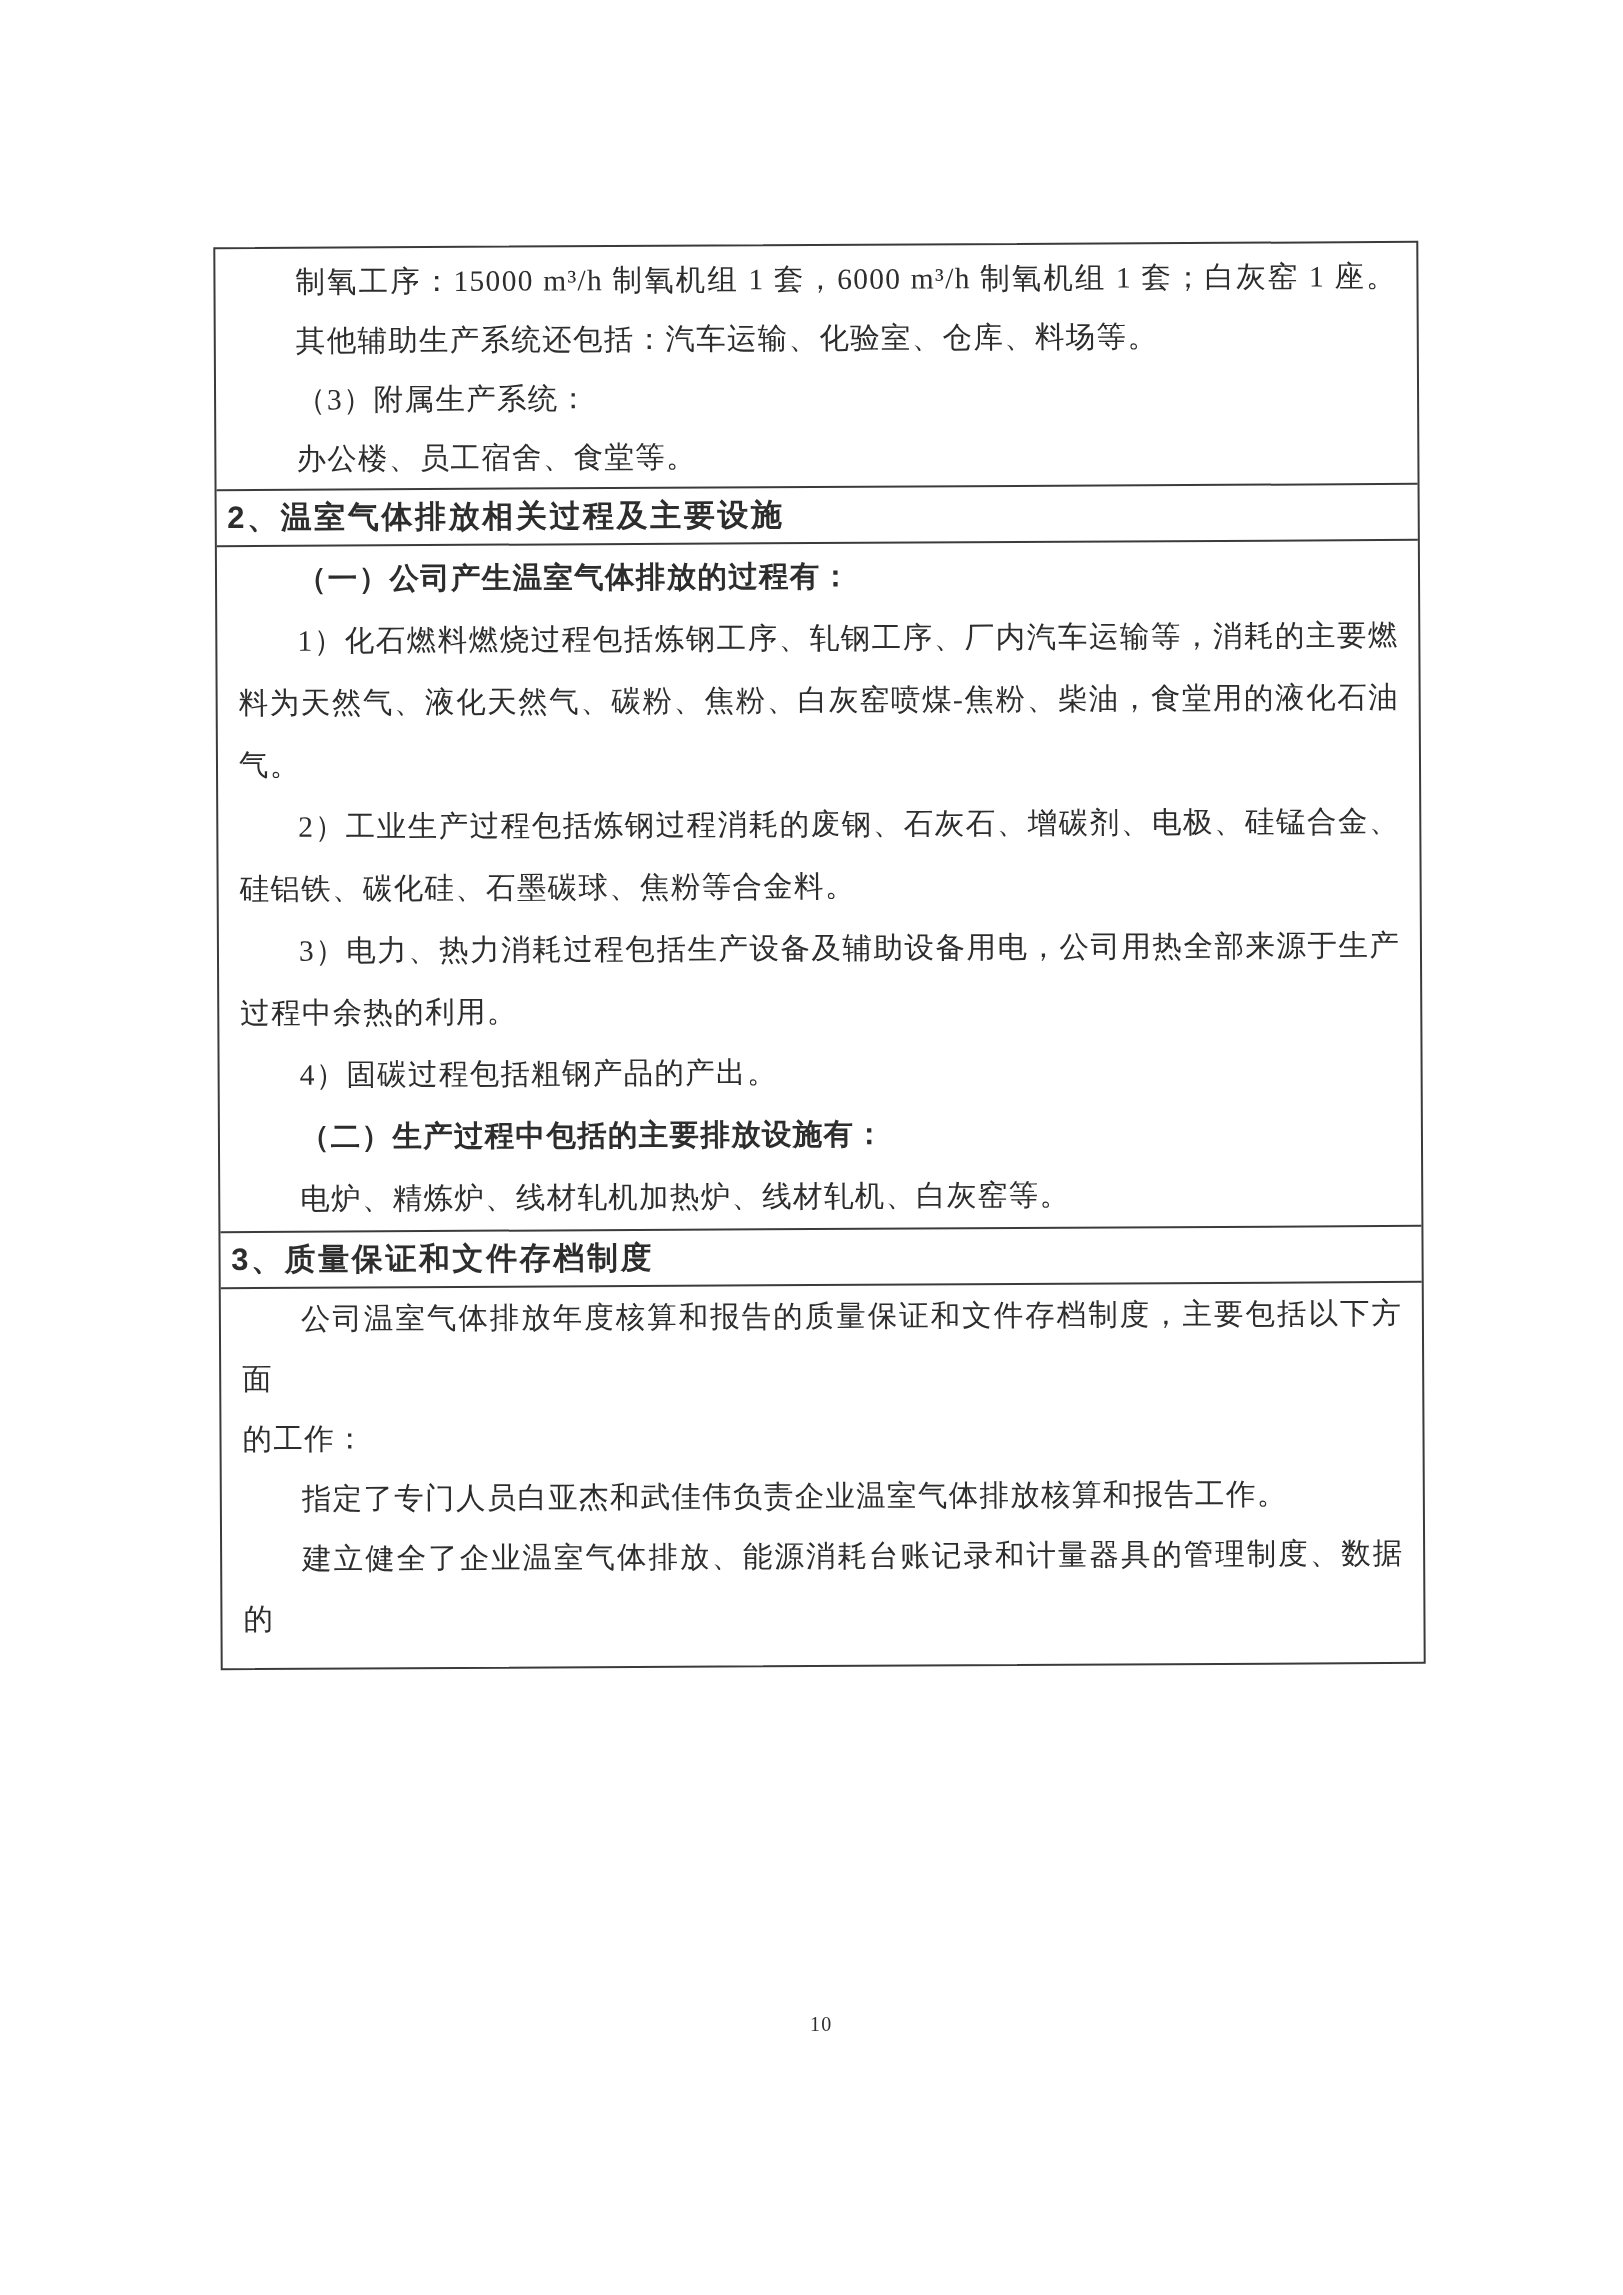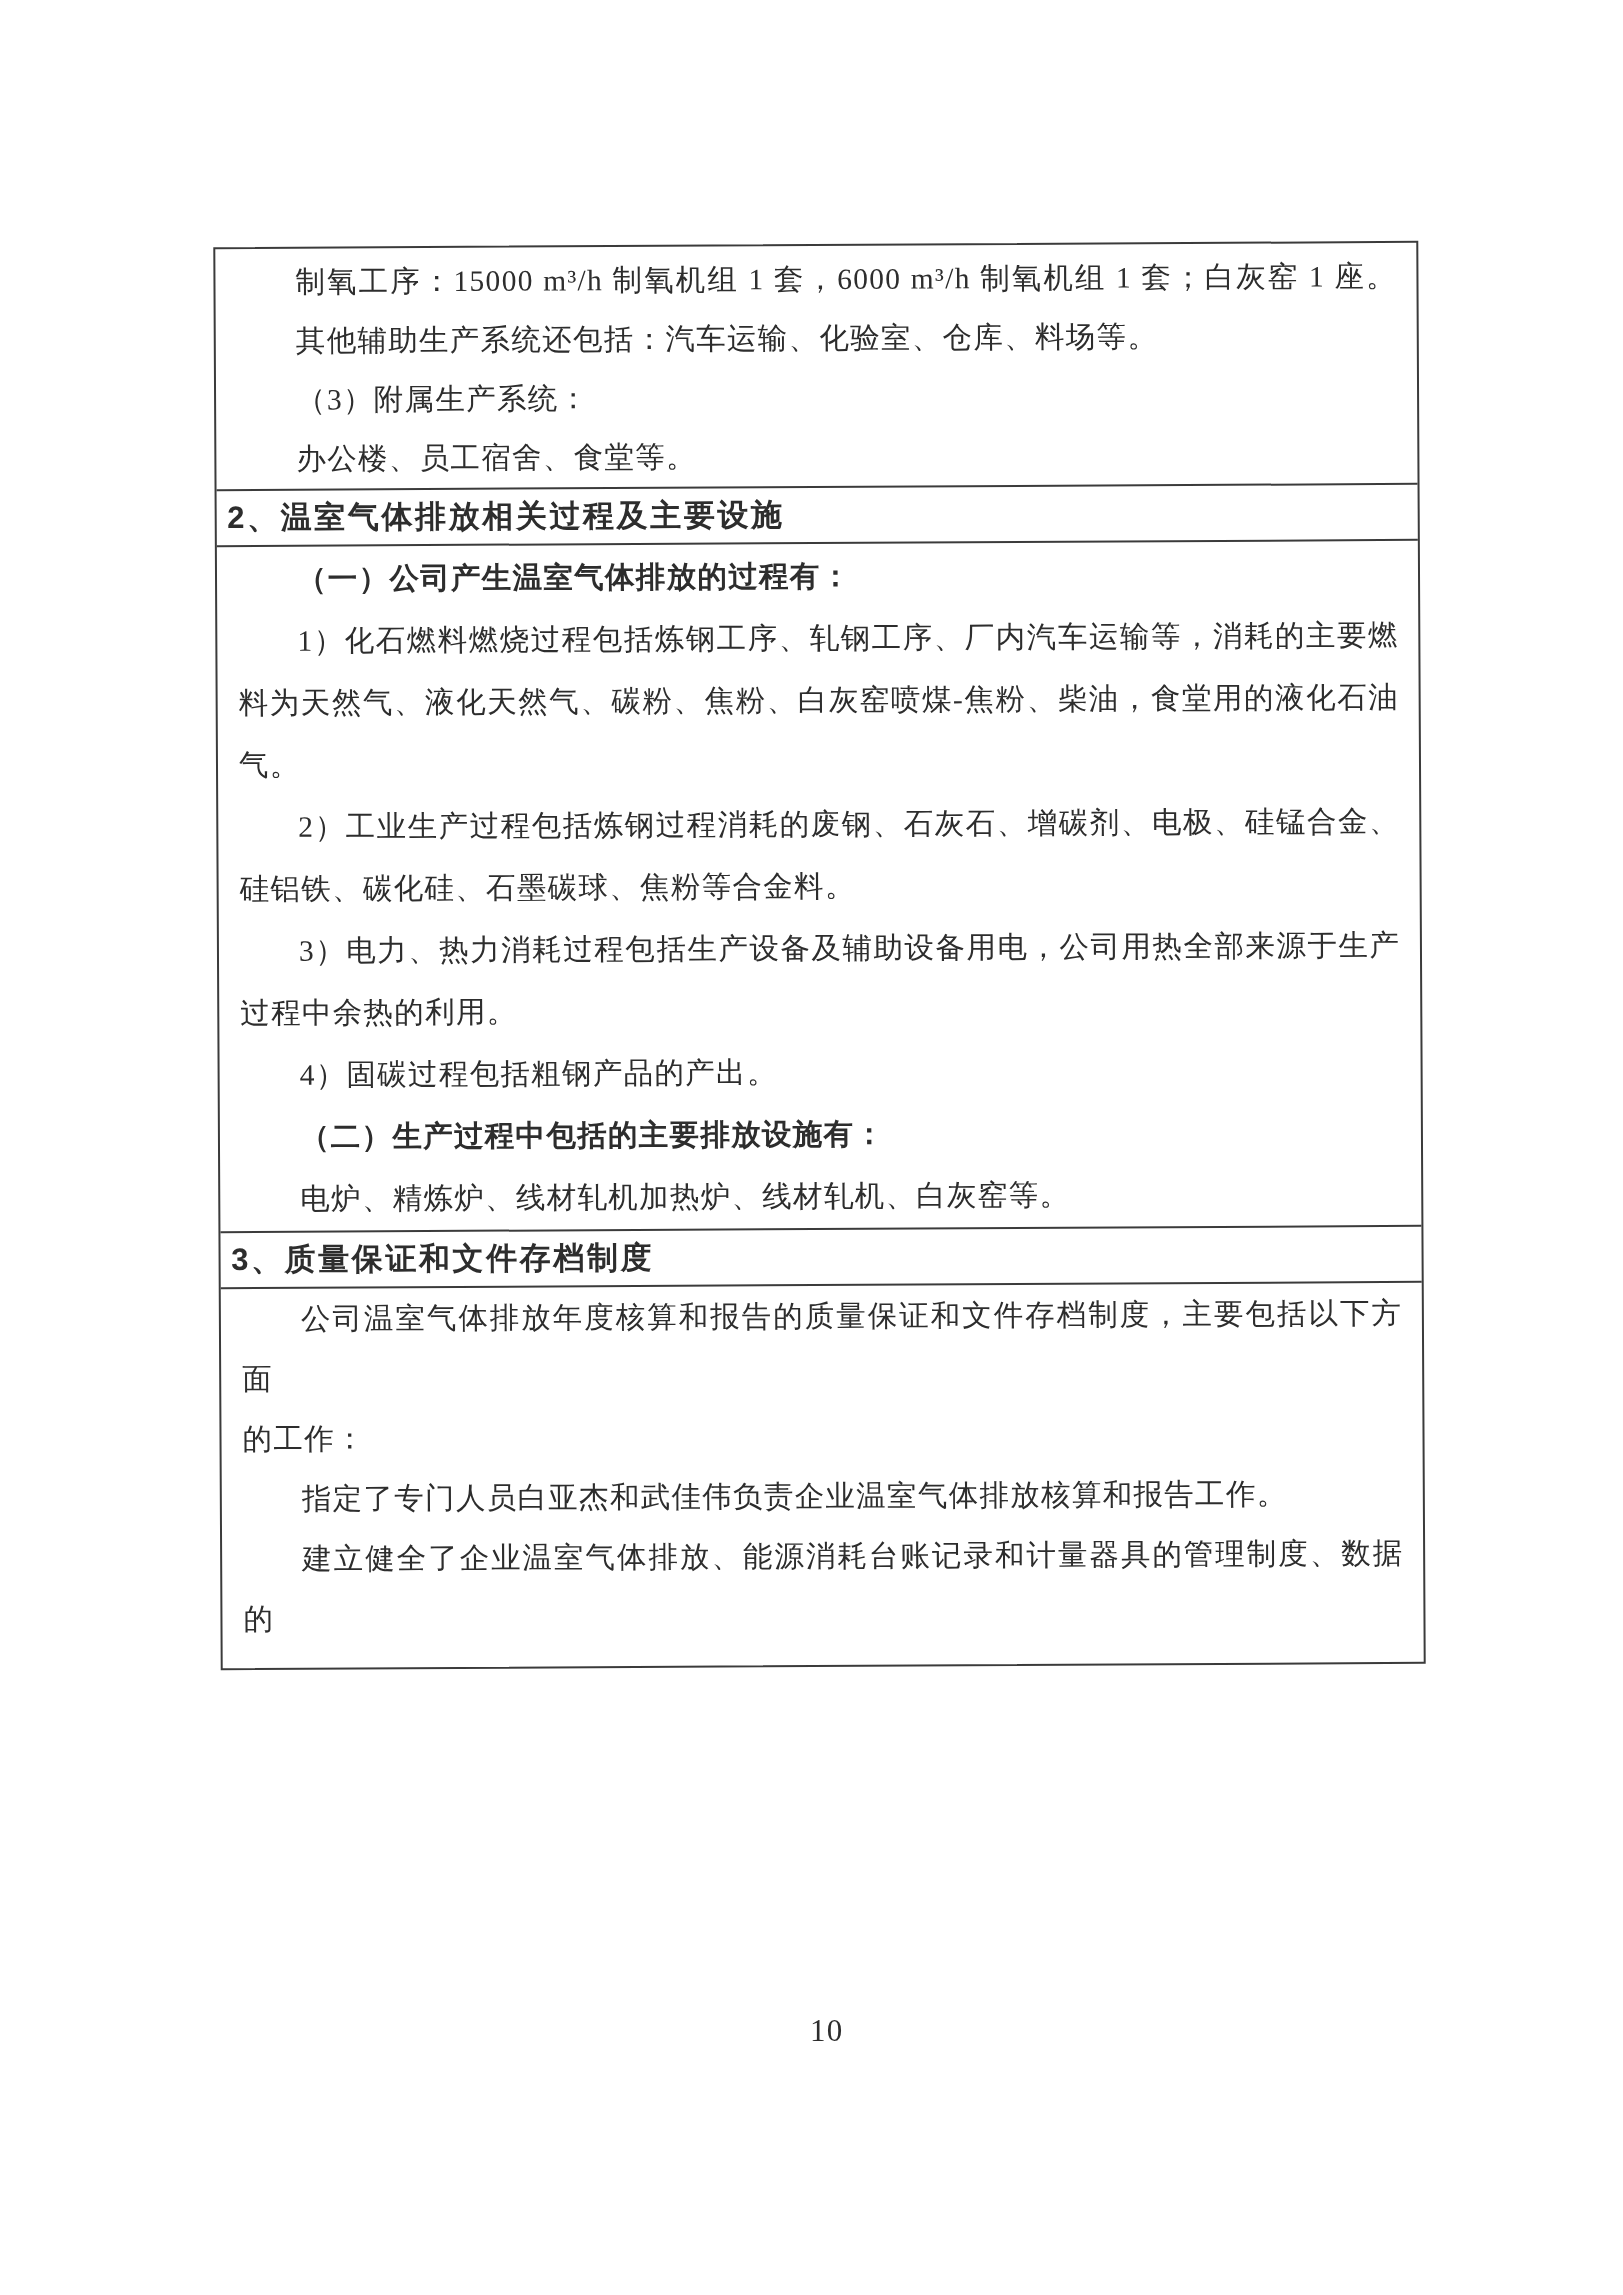--- a/index.html
+++ b/index.html
@@ -51,21 +51,21 @@
   .cont-cell  .line{line-height:59px;}
   .body2-cell .line{line-height:62px;}
   .body3-cell .line{line-height:60px;}
   .line.indent{text-indent:59px;}
   .line.fill{text-align:justify;text-align-last:justify;}
   .line.bold{font-weight:bold;letter-spacing:1.3px;}
 
   .pageno{
     position:absolute;
     left:810px;top:2013px;
-    font-size:31px;
+    font-size:20px;
     letter-spacing:1.3px;
   }
 </style>
 </head>
 <body>
 
 <div class="doc-table">
   <section class="cell bordered cont-cell">
       <div class="line indent fill">制氧工序：15000 m³/h 制氧机组 1 套，6000 m³/h 制氧机组 1 套；白灰窑 1 座。</div>
       <div class="line indent">其他辅助生产系统还包括：汽车运输、化验室、仓库、料场等。</div>

